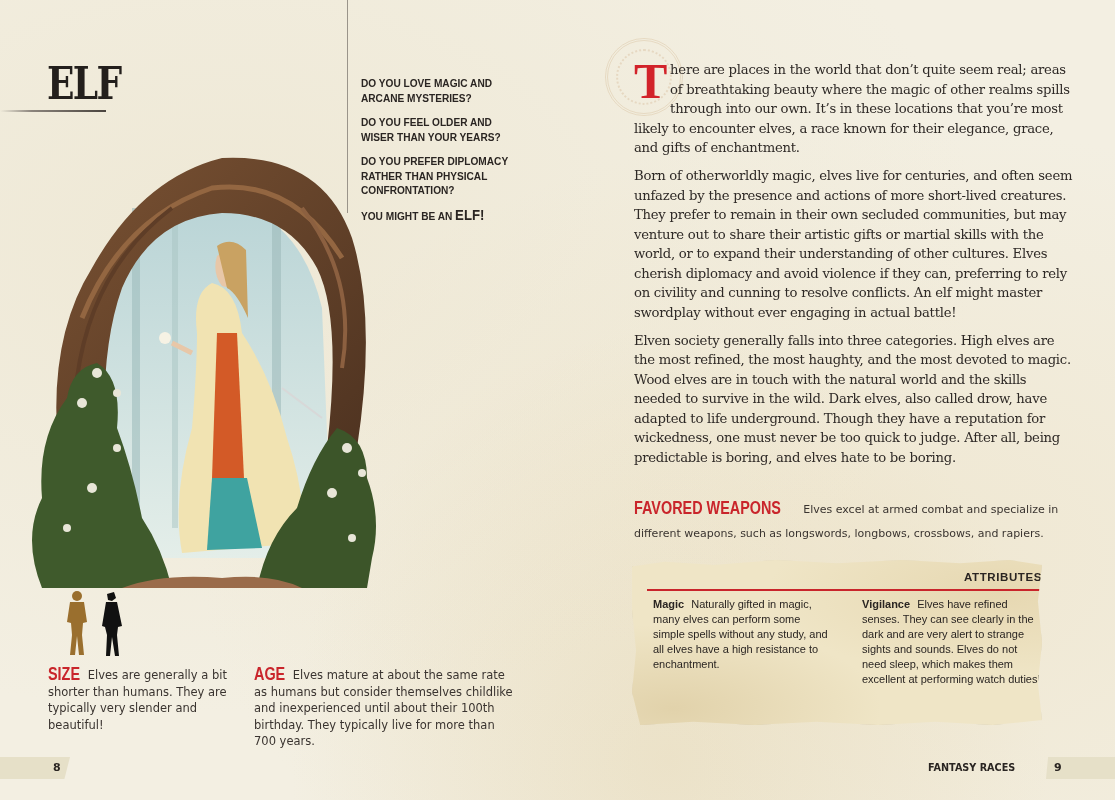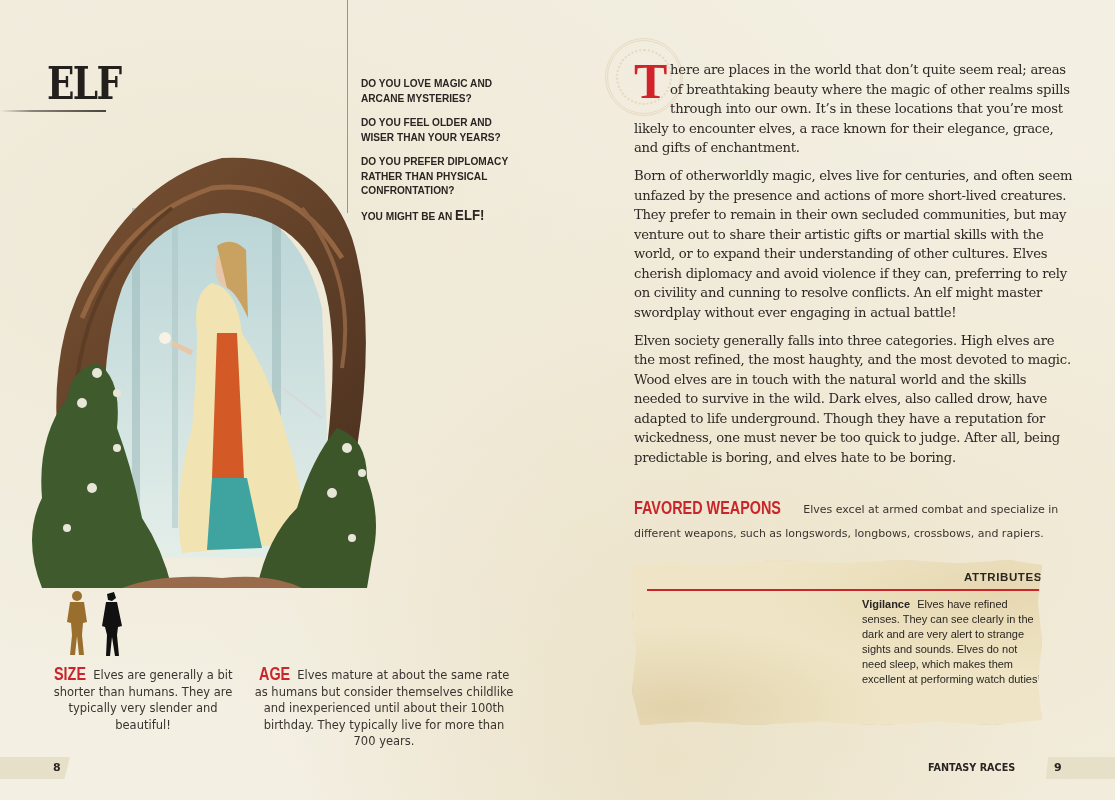--- a/index.html
+++ b/index.html
@@ -43,21 +43,21 @@
 
   
   .illustration { position: absolute; left: 22px; top: 118px; width: 360px; height: 470px; }
   .illustration svg { width: 100%; height: 100%; }
 
   
   .silhouettes { position: absolute; left: 62px; top: 590px; width: 80px; height: 70px; }
 
   .info-block {
     position: absolute; font-family: "DejaVu Sans", sans-serif;
-    font-size: 11.5px; line-height: 16.5px; color: #3a3430; text-align: center;
+    font-size: 11.5px; line-height: 16.5px; color: #3a3430;
   }
   .info-head {
     font-family: "Liberation Sans", sans-serif; font-weight: bold;
     font-size: 18px; color: #c9252b; display: inline-block;
     transform: scaleX(0.8); transform-origin: left; margin-right: -4px;
     vertical-align: -1px;
   }
   .size-block { left: 48px; top: 666px; width: 190px; }
   .age-block { left: 254px; top: 666px; width: 260px; }
 
@@ -251,20 +251,24 @@
 
 <div class="weapons">
   <span class="info-head">FAVORED WEAPONS</span>
   <span>Elves excel at armed combat and specialize in different weapons, such as longswords, longbows, crossbows, and rapiers.</span>
 </div>
 
 <div class="attributes">
   <div class="attr-title">ATTRIBUTES</div>
   <div class="attr-rule"></div>
   <div class="attr-col attr-left">
+    <p>
+      <b>Magic</b>
+      <span>Naturally gifted in magic, many elves can perform some simple spells without any study, and all elves have a high resistance to enchantment.</span>
+    </p>
   </div>
   <div class="attr-col attr-right">
     <p>
       <b>Vigilance</b>
       <span>Elves have refined senses. They can see clearly in the dark and are very alert to strange sights and sounds. Elves do not need sleep, which makes them excellent at performing watch duties!</span>
     </p>
   </div>
 </div>
 
 <div class="running-head">FANTASY RACES</div>

